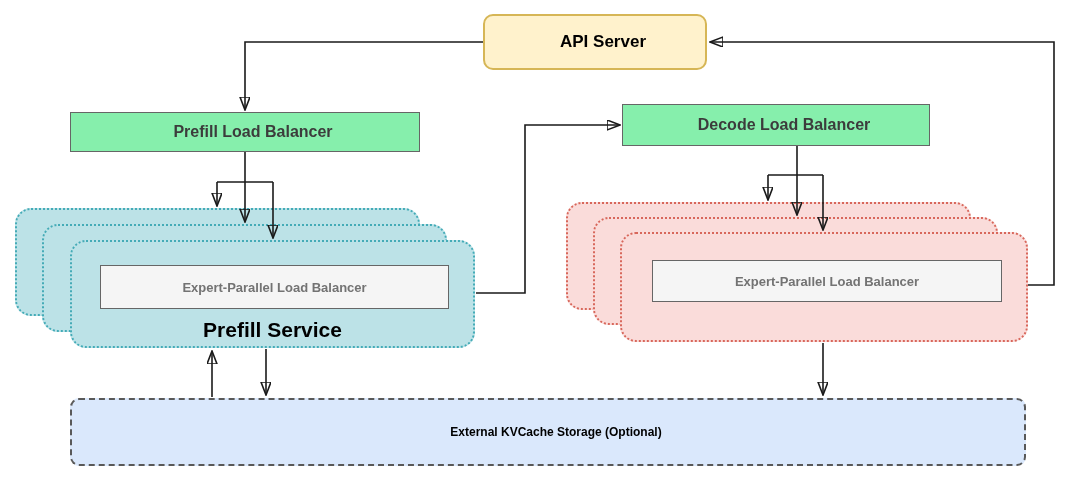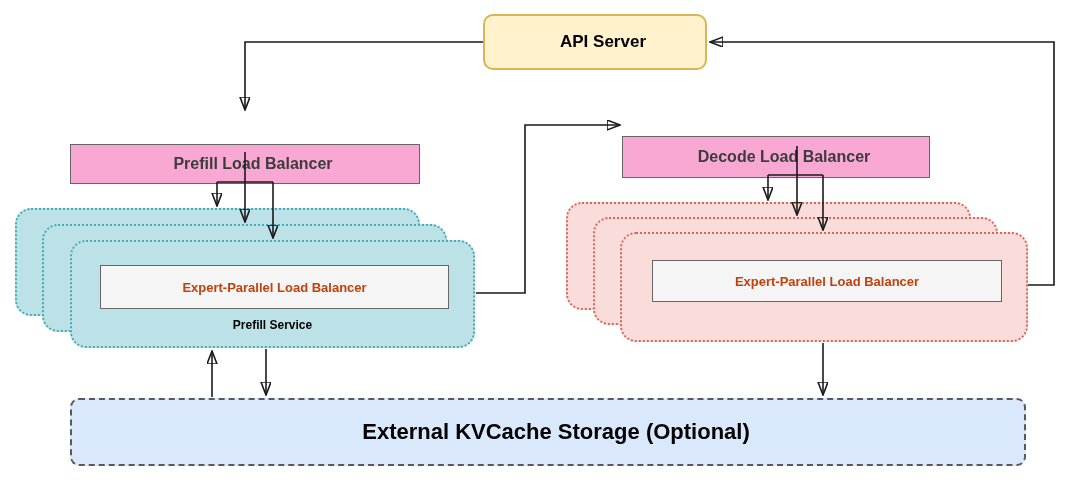--- a/index.html
+++ b/index.html
@@ -13,22 +13,22 @@
     font-weight:bold; text-align:center;padding-left:16px;
   }
   
   .api-server {
     left:483px; top:14px; width:224px; height:56px;
     background:#FFF2CC; border:2px solid #D6B656; border-radius:10px;
     font-size:17px; color:#000000;
   }
   
   .lb-box {
-    background:#f9a8d4; border:1px solid #666666;
-    font-size:16px; color:#3C3C3C;margin-top:32px;
+    background:#86efac; border:1px solid #666666;
+    font-size:16px; color:#3C3C3C;
   }
   .prefill-lb { left:70px; top:112px; width:350px; height:40px; }
   .decode-lb  { left:622px; top:104px; width:308px; height:42px; }
   
   .replica {
     position:absolute; box-sizing:border-box;
     width:405px; height:108px; border-radius:16px;
   }
   .prefill-replica { background:#BCE2E7; border:2px dotted #44ABB7; }
   .decode-replica  { background:#FADCDA; border:2px dotted #D8675B; }
@@ -36,35 +36,35 @@
   .pf-mid  { left:42px; top:224px; }
   .pf-front{ left:70px; top:240px; }
   .dc-back { left:566px; top:202px; }
   .dc-mid  { left:593px; top:217px; }
   .dc-front{ left:620px; top:232px; width:408px; height:110px; }
   
   .eplb {
     position:absolute; box-sizing:border-box;
     background:#F5F5F5; border:1px solid #666666;
     display:flex; align-items:center; justify-content:center;
-    font-size:13px; font-weight:bold; color:#c2410c;
+    font-size:13px; font-weight:bold; color:#737373;
   }
   .pf-eplb { left:28px; top:23px; width:349px; height:44px; }
   .dc-eplb { left:30px; top:26px; width:350px; height:42px; }
   .service-label {
     position:absolute; left:0; right:0; text-align:center;
-    font-size:12px; font-weight:bold; color:#000000;
+    font-size:21px; font-weight:bold; color:#000000;
   }
   .pf-label { top:76px; }
   .dc-label { top:79px; }
   
   .kvcache {
     left:70px; top:398px; width:956px; height:68px;
     background:#DAE8FC; border:2px dashed #595959; border-radius:9px;
-    font-size:22px; color:#000000;
+    font-size:12px; color:#000000;
   }
   
   .wires {
     position:absolute; left:0; top:0; width:1080px; height:483px;
     z-index:10; pointer-events:none;
   }
   .wires path { stroke:#1a1a1a; stroke-width:1.6; fill:none; }
 </style>
 </head>
 <body>

